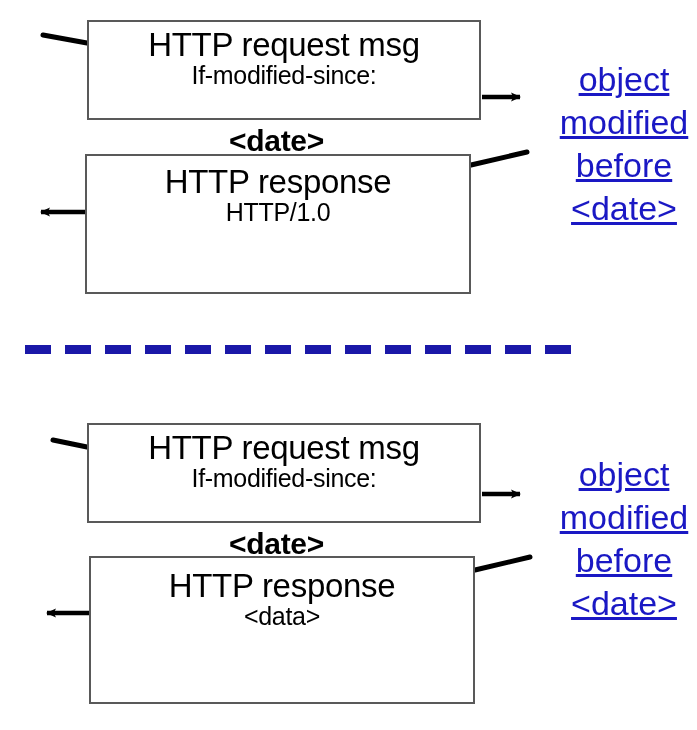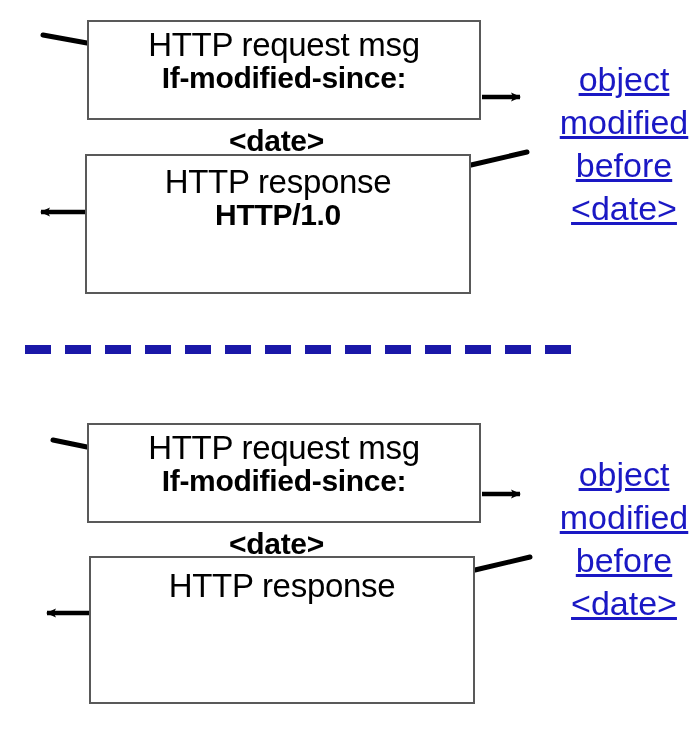--- a/index.html
+++ b/index.html
@@ -29,21 +29,21 @@
     justify-content: flex-start;
     z-index: 3;
   }
   .msg-line {
     color: #000000;
     line-height: 1.04;
     white-space: nowrap;
     text-align: center;
   }
   .ln-reg { font-weight: 400; font-size: 33px; letter-spacing: -0.3px; }
-  .ln-bold { font-weight: 700; font-size: 30px; letter-spacing: -0.3px; }
+  .ln-bold { font-weight: 400; font-size: 25px; letter-spacing: -0.3px; }
 
   
   #box-request-1 { left: 62px;  top: 20px;  width: 394px; height: 100px; padding-top: 6px; }
   #box-response-1{ left: 60px;  top: 154px; width: 386px; height: 140px; padding-top: 9px; }
   #box-request-2 { left: 62px;  top: 423px; width: 394px; height: 100px; padding-top: 6px; }
   #box-response-2{ left: 64px;  top: 556px; width: 386px; height: 148px; padding-top: 11px; }
 
   
   .date-float {
     position: absolute;
@@ -165,20 +165,21 @@
 
   <div class="msg-box" id="box-request-2">
     <span class="msg-line ln-reg">HTTP request msg</span>
     <span class="msg-line ln-bold">If-modified-since:</span>
   </div>
 
   <div class="date-float" id="date-float-2">&lt;date&gt;</div>
 
   <div class="msg-box" id="box-response-2">
     <span class="msg-line ln-reg">HTTP response</span>
+    <span class="msg-line ln-bold">&lt;data&gt;</span>
   </div>
 
   <div class="note" id="note-bottom">
     <span class="note-line">object</span>
     <span class="note-line">modified</span>
     <span class="note-line">before</span>
     <span class="note-line">&lt;date&gt;</span>
   </div>
 
 </div>

